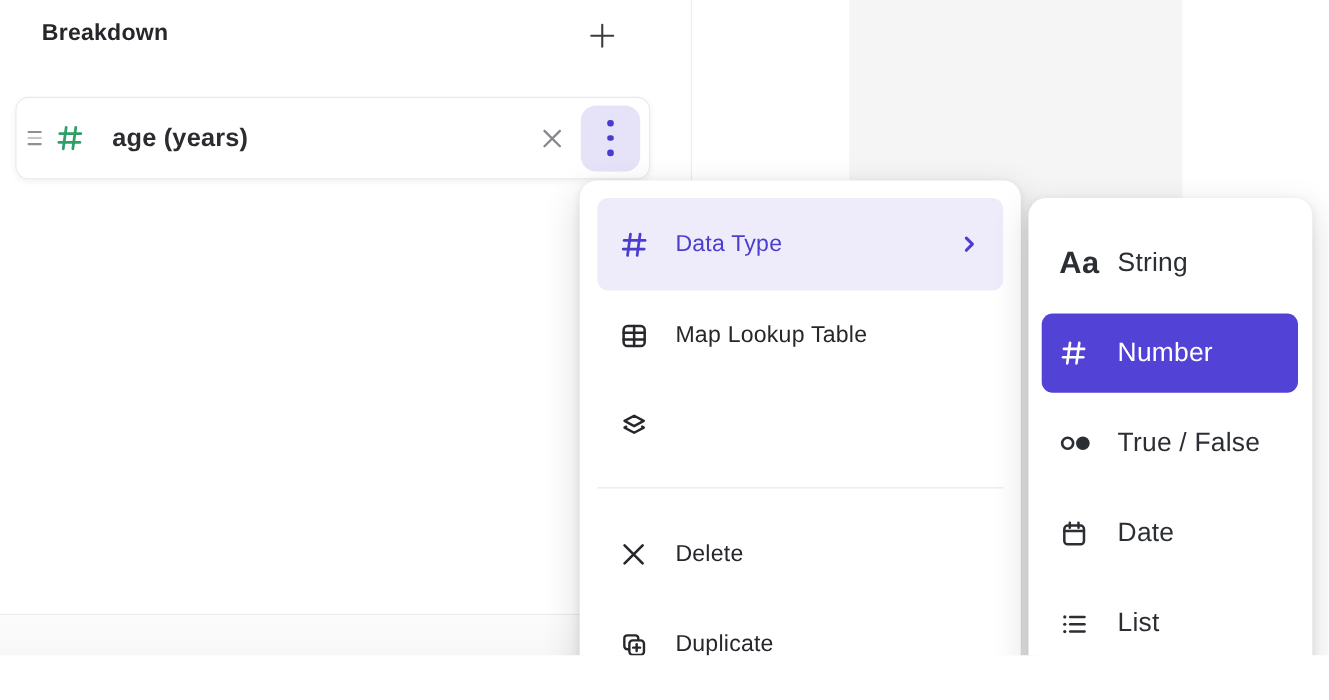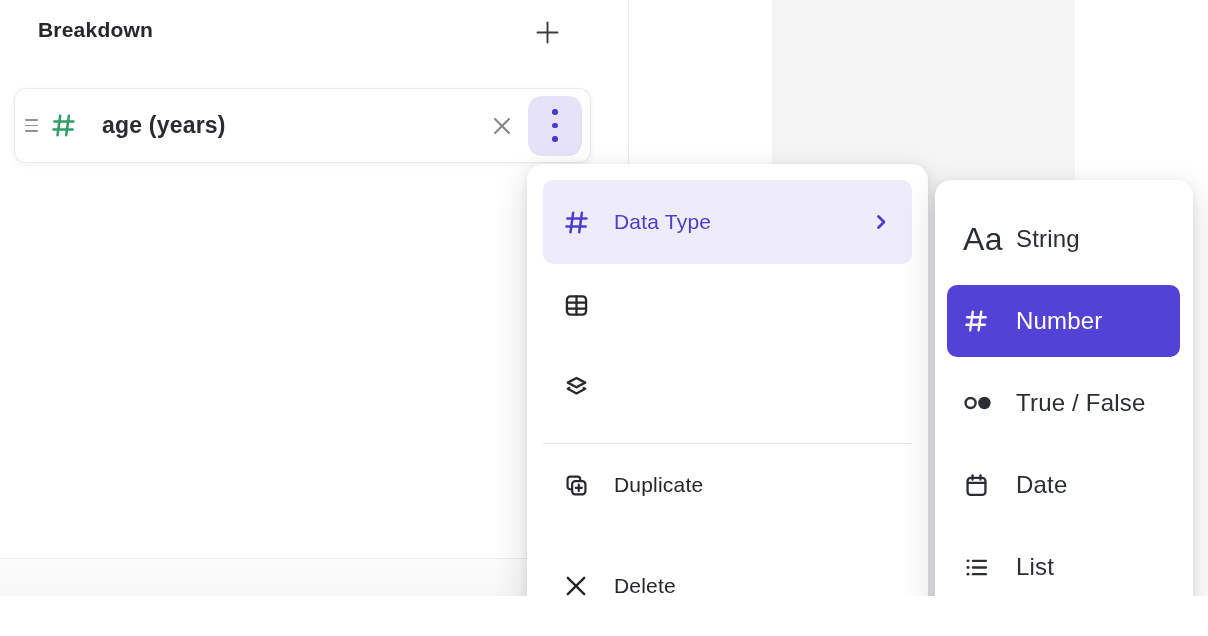--- a/index.html
+++ b/index.html
@@ -55,21 +55,21 @@
   .menu-divider{height:1px;background:#E7E7E9;margin-top:15px;}
   .menu-group2{margin-top:19px;}
 
   
   .submenu{position:absolute;left:935px;top:180px;width:258px;height:441px;background:#fff;border-radius:16px;
     box-shadow:0 12px 34px rgba(25,25,35,.16),0 2px 8px rgba(25,25,35,.08);padding:18px 13px 0 12px;z-index:4;}
   .submenu-item{display:flex;align-items:center;height:82px;border-radius:10px;cursor:pointer;}
   .submenu-item.selected{height:72px;margin:5px 0;background:var(--accent);}
   .si-icon{width:44px;margin-left:16px;display:flex;align-items:center;color:#2B2E33;}
   .submenu-item.selected .si-icon{color:#fff;}
-  .si-aa{font-size:32px;font-weight:400;letter-spacing:.5px;}
+  .si-aa{font-size:28px;font-weight:700;letter-spacing:.5px;}
   .si-label{margin-left:9px;font-size:24px;font-weight:500;color:#2B2E33;letter-spacing:.2px;}
   .submenu-item.selected .si-label{color:#fff;}
 
   svg{display:block;}
 </style>
 </head>
 <body>
 
 <div class="screen">
 
@@ -134,53 +134,54 @@
 
     <div class="menu-item">
       <span class="mi-icon">
         <svg width="27" height="27" viewBox="0 0 26 26" fill="none" stroke="currentColor" stroke-width="2.2" stroke-linecap="round">
           <rect x="3.8" y="4.2" width="18.4" height="17.6" rx="3.4"></rect>
           <line x1="3.8" y1="10.2" x2="22.2" y2="10.2"></line>
           <line x1="3.8" y1="16" x2="22.2" y2="16"></line>
           <line x1="13" y1="4.2" x2="13" y2="21.8"></line>
         </svg>
       </span>
+      <span class="mi-label">Map Lookup Table</span>
     </div>
 
     <div class="menu-item">
       <span class="mi-icon">
         <svg width="27" height="27" viewBox="0 0 26 26" fill="none" stroke="currentColor" stroke-width="2.2" stroke-linecap="round" stroke-linejoin="round">
           <path d="M13 3.8 L21.4 8.3 L13 12.8 L4.6 8.3 Z"></path>
           <path d="M20 13.4 L21.4 14.2 L13 18.7 L4.6 14.2 L6 13.4"></path>
         </svg>
       </span>
     </div>
 
     <div class="menu-divider"></div>
+
+    <div class="menu-item menu-group2">
+      <span class="mi-icon">
+        <svg width="26" height="26" viewBox="0 0 26 26" fill="none" stroke="currentColor" stroke-width="2.4" stroke-linecap="round">
+          <line x1="4.8" y1="4.8" x2="21.2" y2="21.2"></line>
+            <line x1="21.2" y1="4.8" x2="4.8" y2="21.2"></line>
+        </svg>
+      </span>
+      <span class="mi-label">Delete</span>
+    </div>
 
     <div class="menu-item">
       <span class="mi-icon">
         <svg width="27" height="27" viewBox="0 0 26 26" fill="none" stroke="currentColor" stroke-width="2.1" stroke-linecap="round" stroke-linejoin="round">
           <path d="M8.6 16.6 H7 a2.6 2.6 0 0 1 -2.6 -2.6 V7 a2.6 2.6 0 0 1 2.6 -2.6 h7 a2.6 2.6 0 0 1 2.6 2.6 v1.6"></path>
           <rect x="8.8" y="8.8" width="12.8" height="12.8" rx="3"></rect>
           <line x1="12.2" y1="15.2" x2="18.2" y2="15.2"></line>
           <line x1="15.2" y1="12.2" x2="15.2" y2="18.2"></line>
         </svg>
       </span>
       <span class="mi-label">Duplicate</span>
-    </div>
-
-    <div class="menu-item menu-group2">
-      <span class="mi-icon">
-        <svg width="26" height="26" viewBox="0 0 26 26" fill="none" stroke="currentColor" stroke-width="2.4" stroke-linecap="round">
-          <line x1="4.8" y1="4.8" x2="21.2" y2="21.2"></line>
-            <line x1="21.2" y1="4.8" x2="4.8" y2="21.2"></line>
-        </svg>
-      </span>
-      <span class="mi-label">Delete</span>
     </div>
 
   </div>
 
   <div class="submenu">
 
     <div class="submenu-item">
       <span class="si-icon si-aa">Aa</span>
       <span class="si-label">String</span>
     </div>

